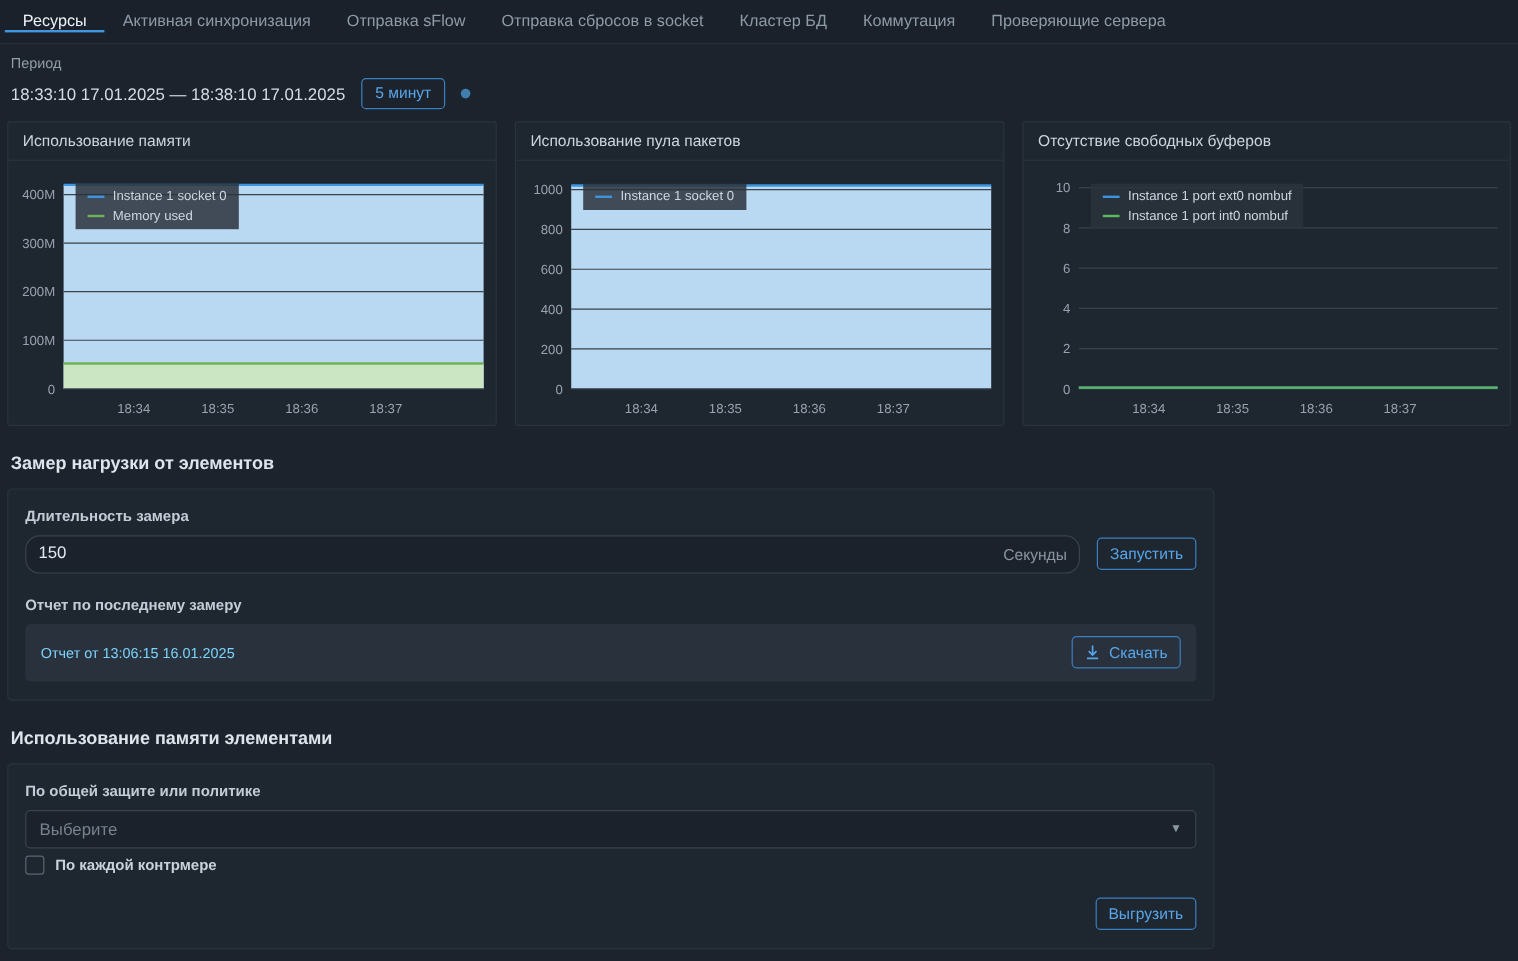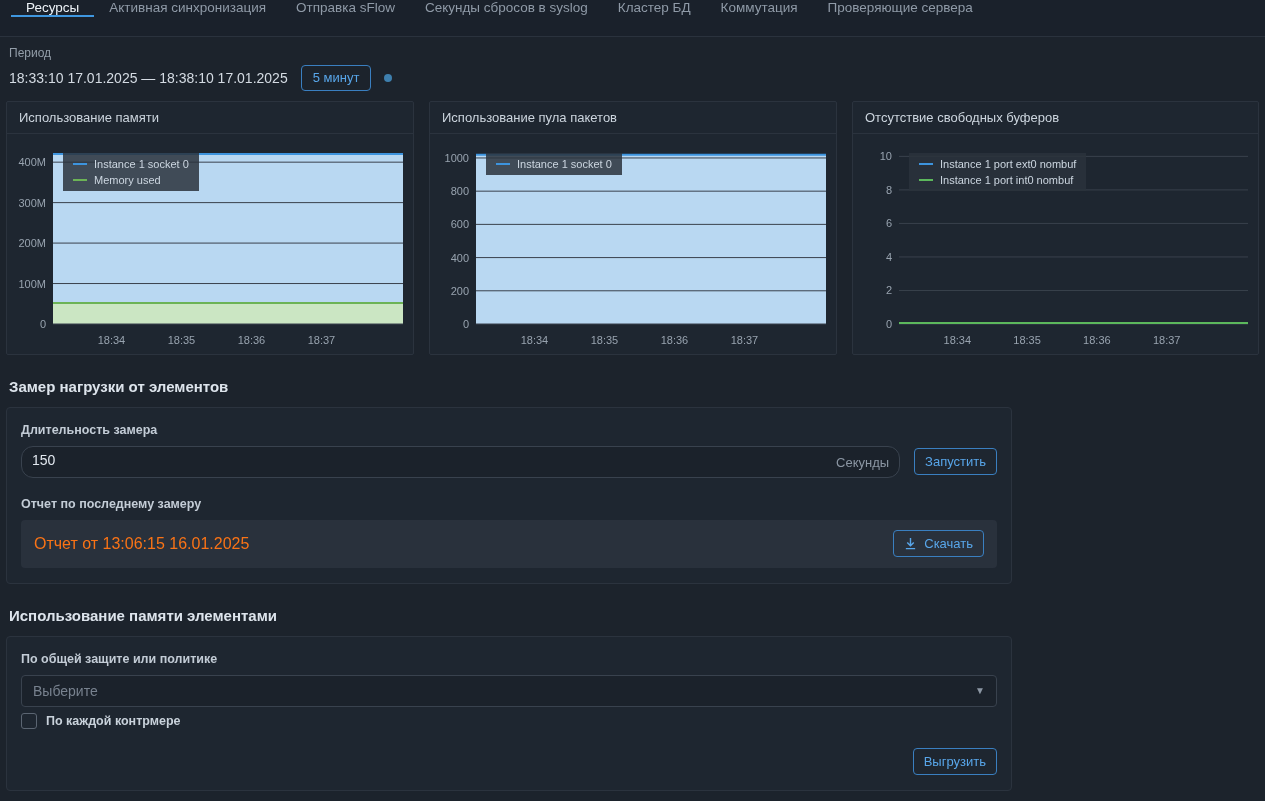--- a/index.html
+++ b/index.html
@@ -5,21 +5,21 @@
   * { box-sizing: border-box; }
   html,body { margin:0; padding:0; }
   body {
     width:1265px; height:801px; overflow:hidden;
     background:#1c232c;
     font-family:"Liberation Sans", sans-serif;
     color:#d4dbe3;
   }
 
   
-  .tabbar { display:flex; align-items:flex-start; height:37px; background:#1a212b; border-bottom:1px solid #2a323d; padding-left:11px; }
+  .tabbar { display:flex; align-items:center; height:37px; background:#1a212b; border-bottom:1px solid #2a323d; padding-left:4px; }
   .tab { display:flex; align-items:center; padding:0 15px; font-size:13.5px; color:#8f9aa7; cursor:pointer; border-bottom:2px solid transparent; white-space:nowrap; }
   .tab.active { color:#eef3f8; border-bottom-color:#3f97e0; }
 
   
   .period-label { margin:9px 0 5px 9px; font-size:12px; color:#939ea9; }
   .range-row { display:flex; align-items:center; gap:13px; margin-left:9px; }
   .range-text { font-size:14px; color:#d4dbe3; cursor:pointer;text-align:right; }
   .btn { display:inline-flex; align-items:center; gap:7px; background:transparent; border:1px solid #3a7fc0; color:#58a6ea; border-radius:4px; font-size:13px; padding:5px 10px; font-family:inherit; cursor:pointer; line-height:1.2; }
   .btn-sm { padding:4px 11px; }
   .dot { width:8px; height:8px; border-radius:50%; background:#3e7fae; }
@@ -37,39 +37,39 @@
   
   .section-title { margin:23px 0 0 9px; font-size:15px; font-weight:bold; color:#dde4ec; }
   .card { margin:12px 0 0 6px; width:1006px; background:#1e2630; border:1px solid #2b333e; border-radius:4px; padding:15px 14px; }
   .field-label { font-size:12.5px; font-weight:bold; color:#c3ccd6; margin-bottom:9px; }
   .mt { margin-top:19px; }
   .row { display:flex; gap:14px; align-items:center; }
   .input-wrap { position:relative; flex:1; }
   .text-input { width:100%; height:32px; background:#1b222b; border:1px solid #39424e; border-radius:12px; color:#e2e8ef; font-size:14px; padding:0 80px 4px 10px; font-family:inherit; }
   .input-unit { position:absolute; right:11px; top:50%; transform:translateY(-50%); color:#8b96a3; font-size:13px; }
   .report-row { background:#29313c; border-radius:4px; height:48px; display:flex; align-items:center; justify-content:space-between; padding:0 13px; }
-  .report-text { font-size:16px; color:#f97316; }
+  .report-text { font-size:12px; color:#7dd3fc; }
   .dl-icon { display:inline-flex; }
 
   .select { display:flex; align-items:center; justify-content:space-between; height:32px; background:#1b222b; border:1px solid #39424e; border-radius:4px; padding:0 11px; cursor:pointer; }
   .select-placeholder { color:#78828f; font-size:14px; }
   .chevron { color:#8c97a4; font-size:10px; }
   .checkbox-row { display:flex; align-items:center; gap:9px; margin-top:6px; cursor:pointer; }
   .checkbox { width:16px; height:16px; border:1px solid #5b6572; border-radius:3px; background:transparent; }
   .checkbox-label { font-size:12.5px; font-weight:bold; color:#c9d2db; }
   .export-row { display:flex; justify-content:flex-end; margin-top:19px; }
 </style>
 </head>
 <body>
 
 <div class="tabbar">
   <div class="tab active">Ресурсы</div>
   <div class="tab">Активная синхронизация</div>
   <div class="tab">Отправка sFlow</div>
-  <div class="tab">Секунды сбросов в syslog</div>
+  <div class="tab">Отправка сбросов в socket</div>
   <div class="tab">Кластер БД</div>
   <div class="tab">Коммутация</div>
   <div class="tab">Проверяющие сервера</div>
 </div>
 
 <div class="period-label">Период</div>
 <div class="range-row">
   <span class="range-text">18:33:10 17.01.2025  —  18:38:10 17.01.2025</span>
   <button class="btn btn-sm">5 минут</button>
   <span class="dot"></span>

